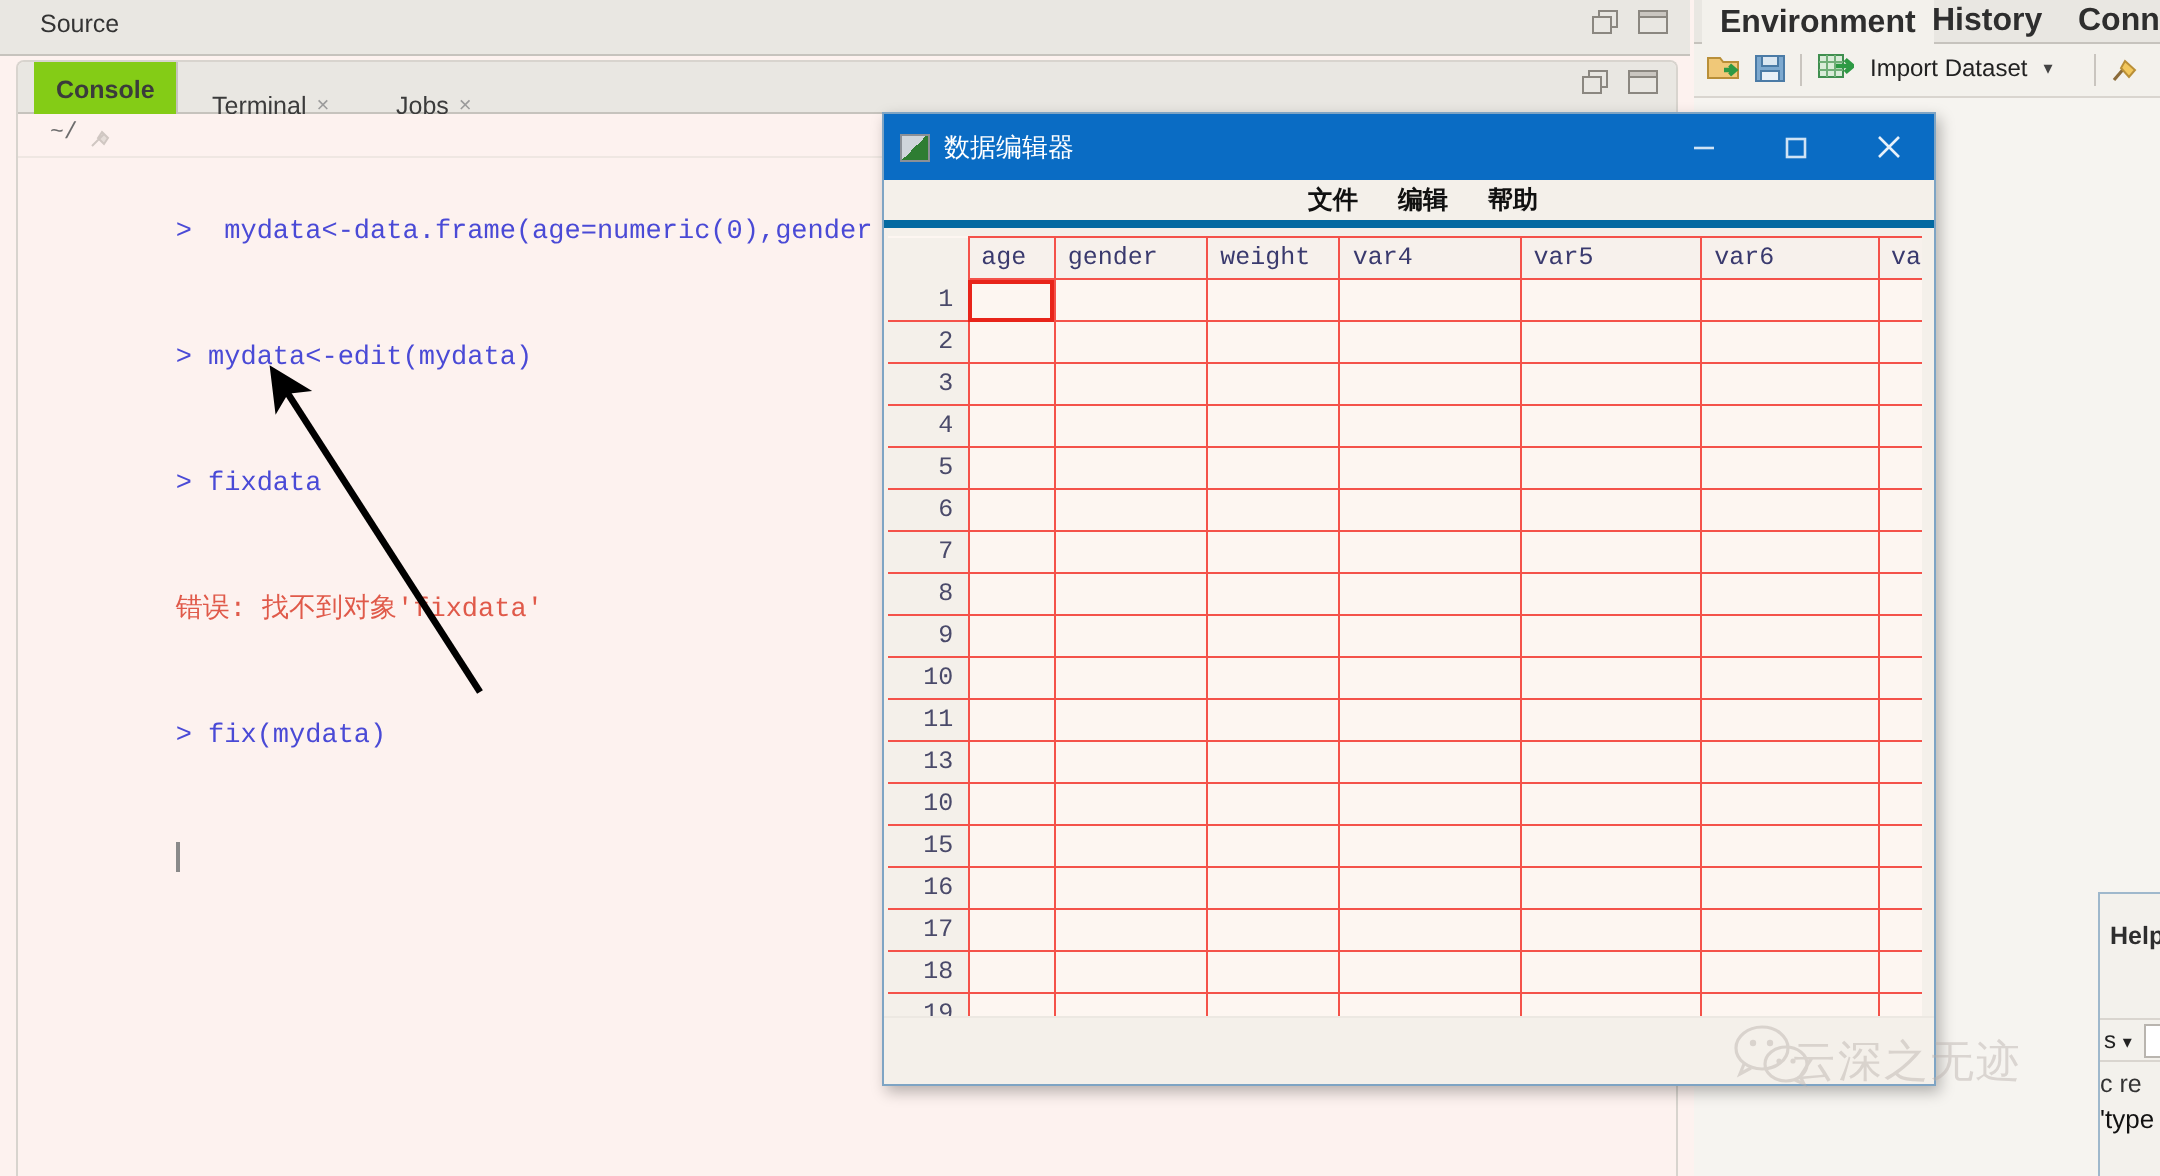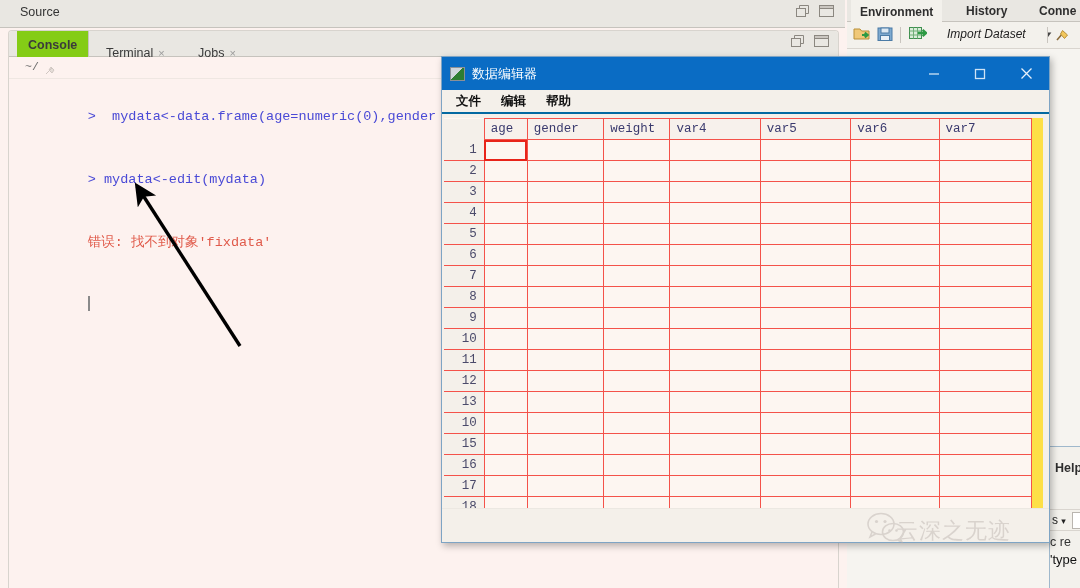--- a/index.html
+++ b/index.html
@@ -115,33 +115,33 @@
   .env-tabbar {
     position: relative;
     height: 22px;
     background: #e9e7e2;
     border-bottom: 1px solid #c6c3bd;
   }
   .env-tab {
     position: absolute; top: 0; height: 22px;
     display: flex; align-items: center;
     padding: 0 9px;
-    font-size: 12px; font-weight: bold; color: #2e2e2e;
+    font-size: 16px; font-weight: bold; color: #2e2e2e;
   }
   .env-tab.active { background: #f3f1ec; height: 23px; }
   .env-toolbar {
     position: relative;
     height: 27px;
     background: #f3f1ec;
     border-bottom: 1px solid #d9d5cf;
   }
   .tb-item {
     position: absolute; top: 4px;
-    display: flex; align-items: center; gap: 20px;
-    font-size: 12px; color: #222; font-style: italic;
+    display: flex; align-items: center; gap: 8px;
+    font-size: 12px; color: #222;
   }
   .tb-sep {
     position: absolute; top: 5px;
     width: 1px; height: 16px; background: #c9c5bf;
   }
   .env-body {
     position: relative;
     height: 539px;
     background: #f6f4f0;
   }
@@ -192,21 +192,21 @@
     font-size: 12.5px; color: #333; white-space: nowrap;
   }
   .help-txt2 {
     position: absolute; left: 0px; top: 105px;
     font-size: 13px; color: #111; white-space: nowrap;
   }
 
   
   .de-window {
     position: absolute; left: 441px; top: 56px;
-    width: 609px; height: 487px;
+    width: 527px; height: 487px;
     background: #f4f0ea;
     border: 1px solid #7ea4c4;
     box-shadow: 2px 3px 7px rgba(0,0,0,.28);
   }
   .de-titlebar {
     position: relative;
     height: 33px;
     background: #0a6cc4;
     display: flex; align-items: center;
   }
@@ -229,21 +229,22 @@
     width: 46px; height: 33px;
     display: flex; align-items: center; justify-content: center;
     color: #ffffff; font-size: 13px;
   }
   .de-menubar {
     position: relative;
     height: 24px;
     background: #f4f0ea;
     display: flex; align-items: center;
     padding-left: 14px; gap: 20px;
-    border-bottom: 2px solid #0369a1;
+    border-bottom: 4px solid #0369a1;
+    justify-content: center;
   }
   .de-menu {
     font-size: 12.5px; color: #111;
     font-family: "DejaVu Sans", sans-serif;
     font-weight: bold;
   }
   .de-gridwrap {
     position: relative;
     margin: 4px 6px 0 2px;
     height: 415px;
@@ -372,21 +373,27 @@
     </div>
 
     <div class="console-output">
       <div class="cline">
         <span class="prompt">&gt;</span><span class="cmd">  mydata&lt;-data.frame(age=numeric(0),gender</span>
       </div>
       <div class="cline">
         <span class="prompt">&gt;</span><span class="cmd"> mydata&lt;-edit(mydata)</span>
       </div>
       <div class="cline">
+        <span class="prompt">&gt;</span><span class="cmd"> fixdata</span>
+      </div>
+      <div class="cline">
         <span class="err">错误: 找不到对象'fixdata'</span>
+      </div>
+      <div class="cline">
+        <span class="prompt">&gt;</span><span class="cmd"> fix(mydata)</span>
       </div>
       <div class="cline">
         <span class="caret"></span>
       </div>
     </div>
   </div>
 
   <svg class="annot-arrow">
     <defs>
       <marker id="ah" markerWidth="7" markerHeight="7" refX="5.4" refY="3.2" orient="auto">
@@ -620,30 +627,20 @@
               <td class="rowhdr">11</td>
               <td></td>
               <td></td>
               <td></td>
               <td></td>
               <td></td>
               <td></td>
               <td></td>
             </tr>
             <tr>
-              <td class="rowhdr">12</td>
-              <td></td>
-              <td></td>
-              <td></td>
-              <td></td>
-              <td></td>
-              <td></td>
-              <td></td>
-            </tr>
-            <tr>
               <td class="rowhdr">13</td>
               <td></td>
               <td></td>
               <td></td>
               <td></td>
               <td></td>
               <td></td>
               <td></td>
             </tr>
             <tr>

